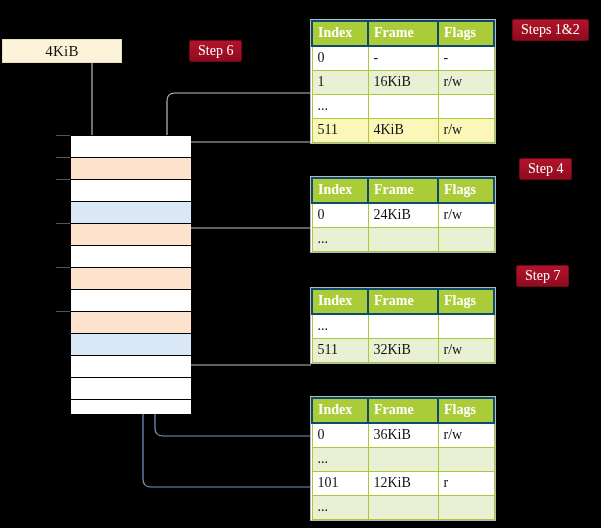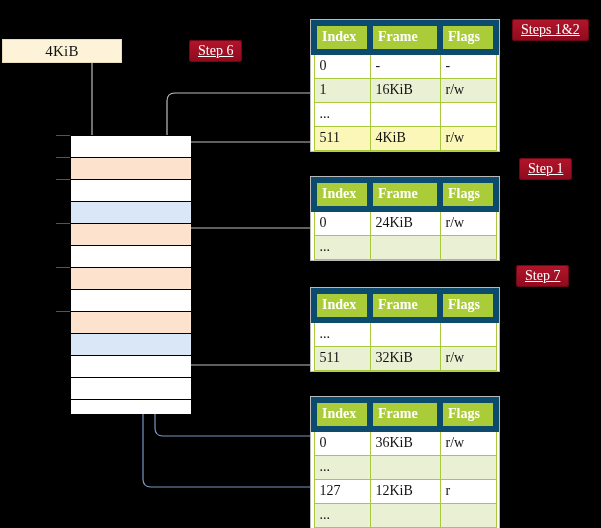--- a/index.html
+++ b/index.html
@@ -49,21 +49,20 @@
     background: #a70e24;
     background: linear-gradient(#b3152b, #8f0a1d);
     color: #ffffff;
     font-size: 14px;
     line-height: 19px;
     padding: 1px 9px 2px 9px;
     border-radius: 3px;
     text-align: left;
     white-space: nowrap;
     box-shadow: 0 0 0 1px #6e0716 inset;
-    text-decoration: underline;
   }
 
   
   #memcol {
     position: absolute;
     left: 70px;
     top: 135px;
     width: 120px;
     height: 279px;
     border: 1px solid #000000;
@@ -105,21 +104,21 @@
     text-align: left;
     color: #111111;
     font-weight: normal;
     vertical-align: middle;
     line-height: 20px;
   }
   .ptable th {
     background: #aacc39;
     color: #ffffff;
     font-weight: bold;
-    border: 6px solid #0c4a6e;
+    border: 2px solid #0c4a6e;
     font-size: 14px;
   }
   .ptable tr.alt td { background: #e9f0d4; }
   .ptable tr.hl td  { background: #faf7b8; }
   .col-index { width: 56px; }
   .col-frame { width: 70px; }
   .col-flags { width: 56px; }
 </style>
 </head>
 <body>
@@ -164,21 +163,21 @@
       <path d="M311,487 L151,487 Q143,487 143,479 L143,212" marker-end="url(#ablueup)"></path>
     </g>
   </svg>
 
   <div class="srcbox" style="left:2px; top:39px; width:118px; height:22px;">4KiB</div>
 
   <div class="pill" style="left:189px; top:40px;">Step 6</div>
 
   <div class="pill" style="left:512px; top:19px;">Steps 1&amp;2</div>
 
-  <div class="pill" style="left:519px; top:158px;">Step 1</div>
+  <div class="pill" style="left:519px; top:158px;">Step 4</div>
 
   <div class="pill" style="left:516px; top:265px;">Step 7</div>
 
   <div id="memcol">
     <div class="memrow" style="top:0px;"></div>
     <div class="memrow orange" style="top:22px;"></div>
     <div class="memrow" style="top:44px;"></div>
     <div class="memrow blue" style="top:66px;"></div>
     <div class="memrow orange" style="top:88px;"></div>
     <div class="memrow" style="top:110px;"></div>
@@ -287,21 +286,21 @@
         <td>0</td>
         <td>36KiB</td>
         <td>r/w</td>
       </tr>
       <tr class="alt">
         <td>...</td>
         <td></td>
         <td></td>
       </tr>
       <tr>
-        <td>127</td>
+        <td>101</td>
         <td>12KiB</td>
         <td>r</td>
       </tr>
       <tr class="alt">
         <td>...</td>
         <td></td>
         <td></td>
       </tr>
     </tbody>
   </table>

